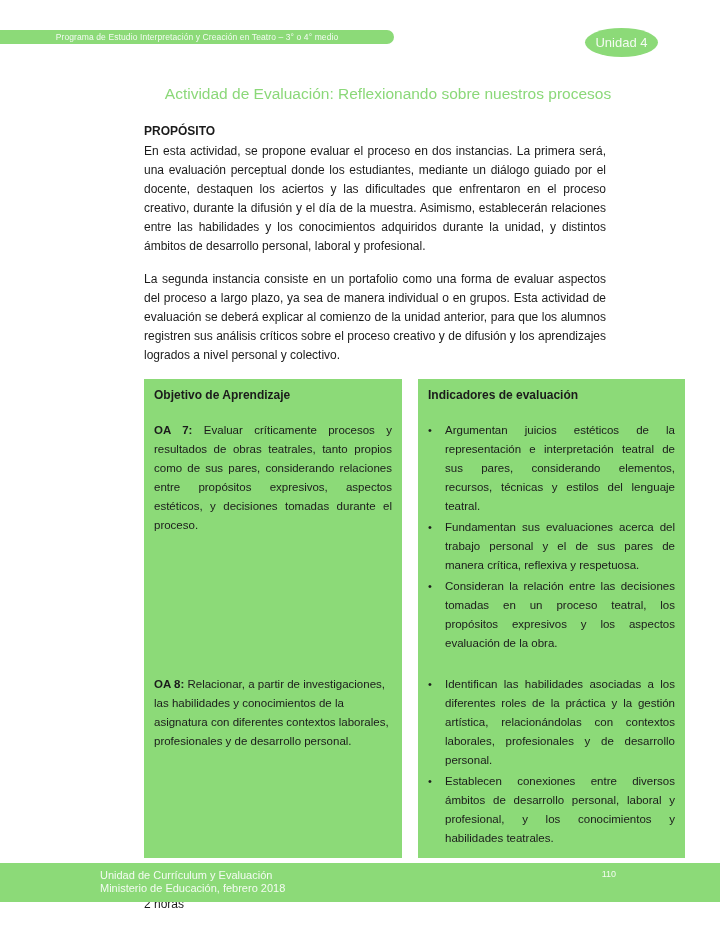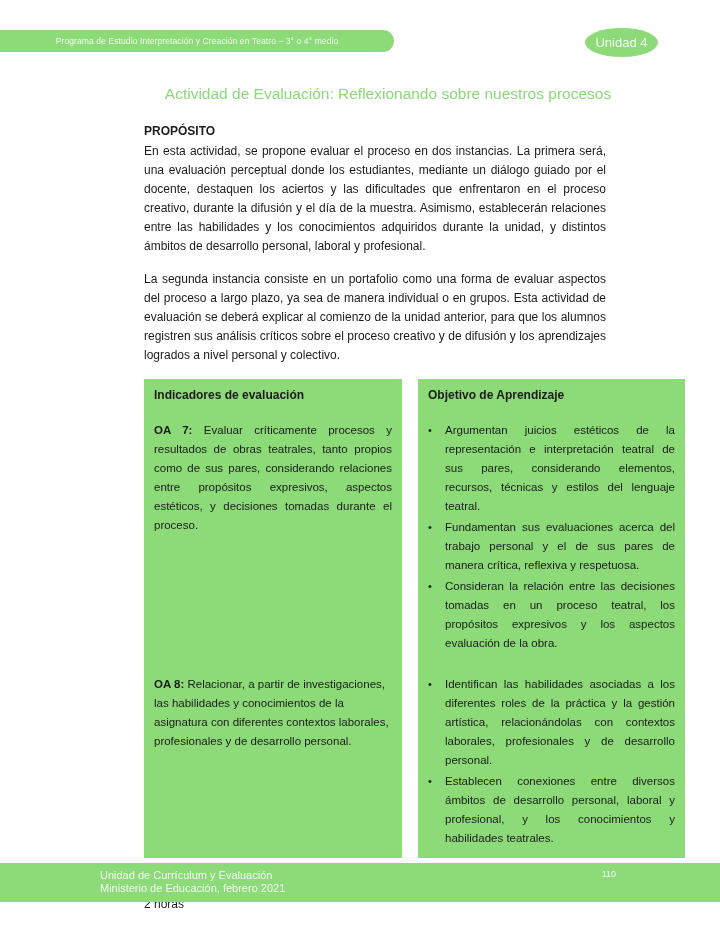--- a/index.html
+++ b/index.html
@@ -10,21 +10,21 @@
   }
   *{box-sizing:border-box;}
   html,body{margin:0;padding:0;}
   body{
     width:720px;height:932px;position:relative;background:#ffffff;
     font-family:"Liberation Sans", sans-serif;color:var(--ink);
     overflow:hidden;
   }
   
   .header-pill{
-    position:absolute;top:30px;left:0;width:394px;height:22px;
+    position:absolute;top:30px;left:0;width:394px;height:14px;
     background:var(--green);border-radius:0 12px 12px 0;
     display:flex;align-items:center;justify-content:center;
     color:var(--pill-text);font-size:8.5px;letter-spacing:0.1px;
   }
   .unit-pill{
     position:absolute;top:28px;left:585px;width:73px;height:29px;
     background:var(--green);border-radius:50%;
     display:flex;align-items:center;justify-content:center;
     color:var(--pill-text);font-size:13px;
   }
@@ -85,22 +85,22 @@
 <div class="doc-title">Actividad de Evaluación: Reflexionando sobre nuestros procesos</div>
 
 <div class="content">
 
   <div class="section-heading">PROPÓSITO</div>
   <p>En esta actividad, se propone evaluar el proceso en dos instancias. La primera será, una evaluación perceptual donde los estudiantes, mediante un diálogo guiado por el docente, destaquen los aciertos y las dificultades que enfrentaron en el proceso creativo, durante la difusión y el día de la muestra. Asimismo, establecerán relaciones entre las habilidades y los conocimientos adquiridos durante la unidad, y distintos ámbitos de desarrollo personal, laboral y profesional.</p>
   <p>La segunda instancia consiste en un portafolio como una forma de evaluar aspectos del proceso a largo plazo, ya sea de manera individual o en grupos. Esta actividad de evaluación se deberá explicar al comienzo de la unidad anterior, para que los alumnos registren sus análisis críticos sobre el proceso creativo y de difusión y los aprendizajes logrados a nivel personal y colectivo.</p>
 
   <div class="oa-table">
 
+    <div class="cell head">Objetivo de Aprendizaje</div>
     <div class="cell head">Indicadores de evaluación</div>
-    <div class="cell head">Objetivo de Aprendizaje</div>
 
     <div class="cell obj justify row1">
       <span class="oa-bold">OA 7:</span><span> Evaluar críticamente procesos y resultados de obras teatrales, tanto propios como de sus pares, considerando relaciones entre propósitos expresivos, aspectos estéticos, y decisiones tomadas durante el proceso.</span>
     </div>
     <div class="cell row1">
       <div class="indicator">
         <span class="bullet">•</span>
         <span class="ind-text">Argumentan juicios estéticos de la representación e interpretación teatral de sus pares, considerando elementos, recursos, técnicas y estilos del lenguaje teatral.</span>
       </div>
       <div class="indicator">
@@ -131,16 +131,16 @@
   <div class="duracion-block">
     <div class="section-heading">DURACIÓN</div>
     <div class="duracion-value">2 horas</div>
   </div>
 
 </div>
 
 <div class="footer">
   <div class="footer-left">
     <div>Unidad de Currículum y Evaluación</div>
-    <div>Ministerio de Educación, febrero 2021</div>
+    <div>Ministerio de Educación, febrero 2018</div>
   </div>
   <div class="page-num">110</div>
 </div>
 
 </body></html>

